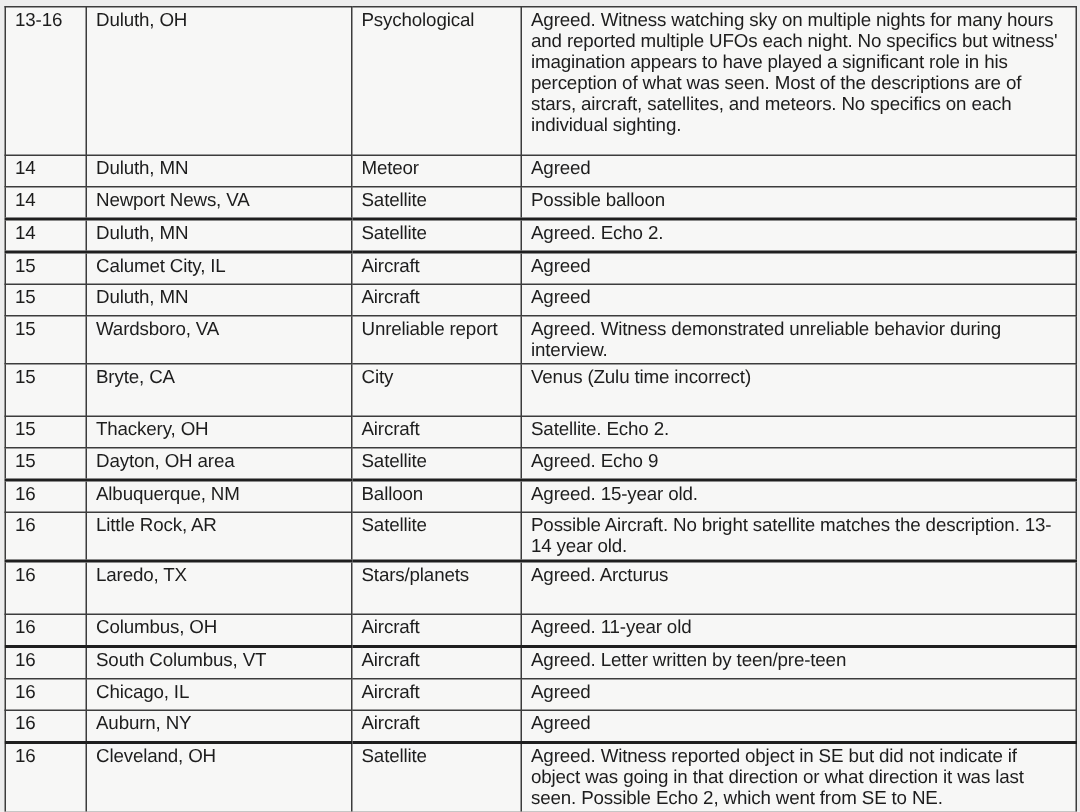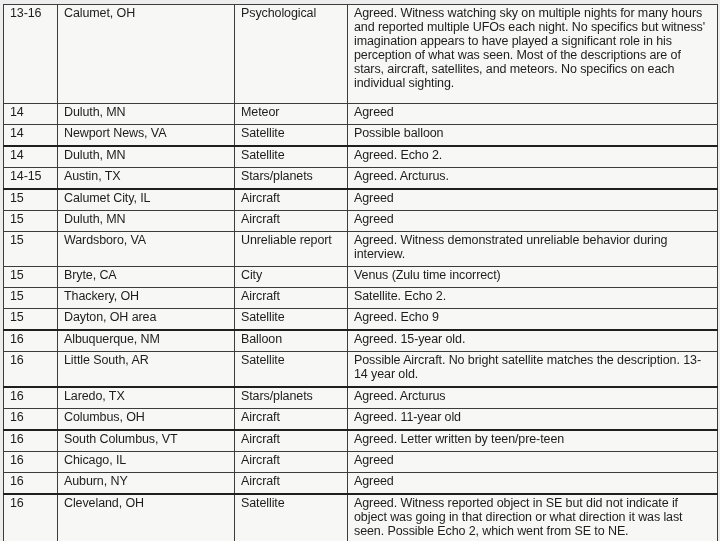--- a/index.html
+++ b/index.html
@@ -56,47 +56,41 @@
   <table class="eval-table">
     <colgroup>
       <col class="c-date">
       <col class="c-location">
       <col class="c-category">
       <col class="c-comment">
     </colgroup>
     <tbody>
         <tr>
     <td>13-16</td>
-    <td>Calumet, OH</td>
+    <td>Duluth, OH</td>
     <td>Psychological</td>
     <td>Agreed. Witness watching sky on multiple nights for many hours and reported multiple UFOs each night.  No specifics but witness' imagination appears to have played a significant role in his perception of what was seen.  Most of the descriptions are of stars, aircraft, satellites, and meteors.  No specifics on each individual sighting.</td>
   </tr>
         <tr>
     <td>14</td>
     <td>Duluth, MN</td>
     <td>Meteor</td>
     <td>Agreed</td>
   </tr>
         <tr>
     <td>14</td>
     <td>Newport News, VA</td>
     <td>Satellite</td>
     <td>Possible balloon</td>
   </tr>
         <tr class="thick">
     <td>14</td>
     <td>Duluth, MN</td>
     <td>Satellite</td>
     <td>Agreed. Echo 2.</td>
-  </tr>
-        <tr>
-    <td>14-15</td>
-    <td>Austin, TX</td>
-    <td>Stars/planets</td>
-    <td>Agreed. Arcturus.</td>
   </tr>
         <tr class="thick">
     <td>15</td>
     <td>Calumet City, IL</td>
     <td>Aircraft</td>
     <td>Agreed</td>
   </tr>
         <tr>
     <td>15</td>
     <td>Duluth, MN</td>
@@ -128,21 +122,21 @@
     <td>Agreed. Echo 9</td>
   </tr>
         <tr class="thick">
     <td>16</td>
     <td>Albuquerque, NM</td>
     <td>Balloon</td>
     <td>Agreed. 15-year old.</td>
   </tr>
         <tr>
     <td>16</td>
-    <td>Little South, AR</td>
+    <td>Little Rock, AR</td>
     <td>Satellite</td>
     <td>Possible Aircraft. No bright satellite matches the description. 13-14 year old.</td>
   </tr>
         <tr class="thick">
     <td>16</td>
     <td>Laredo, TX</td>
     <td>Stars/planets</td>
     <td>Agreed. Arcturus</td>
   </tr>
         <tr>

